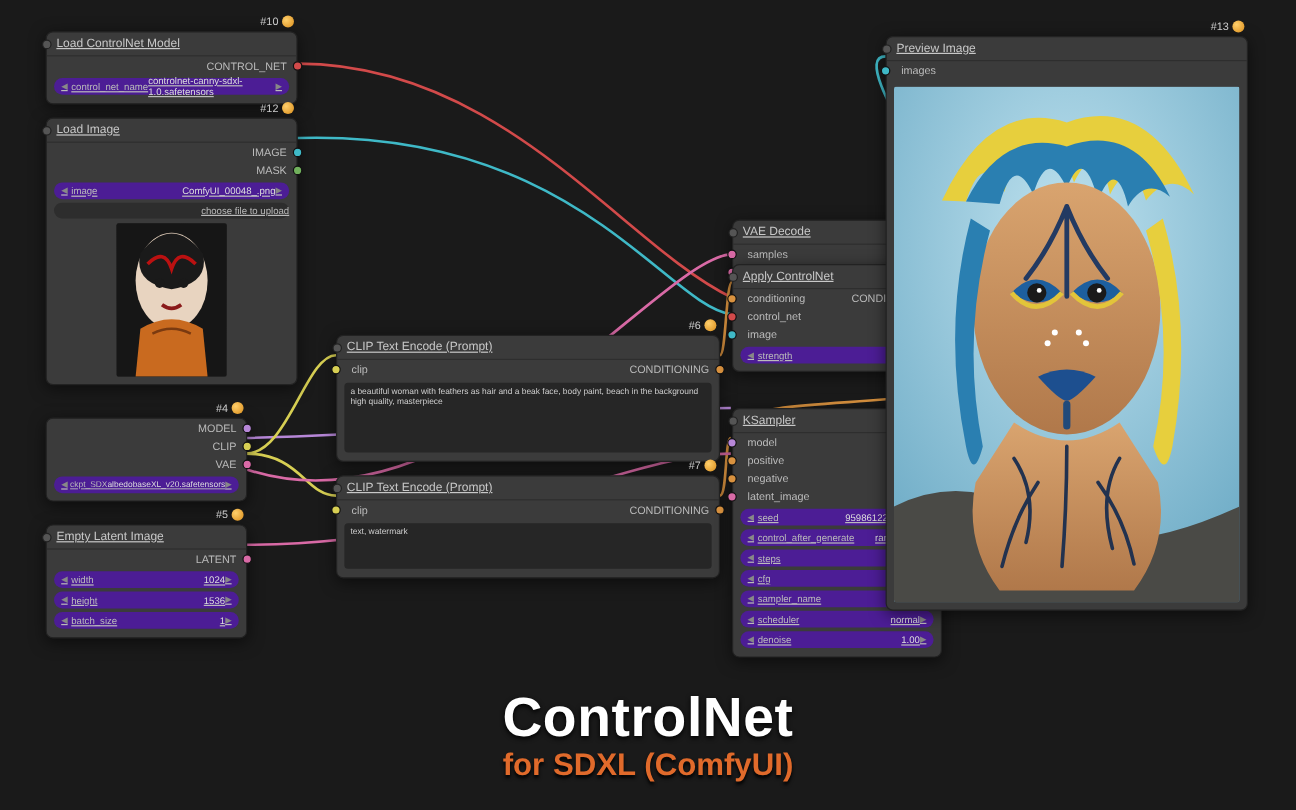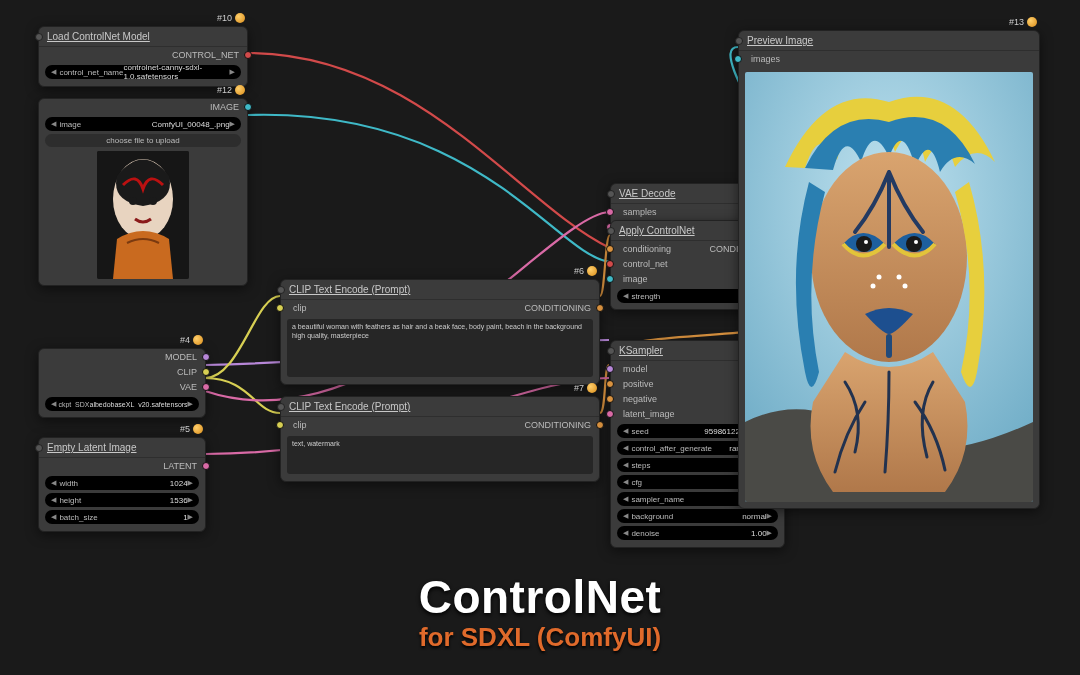--- a/index.html
+++ b/index.html
@@ -53,47 +53,49 @@
   .row.left  { justify-content:flex-start; }
   .port {
     width:8px;height:8px;border-radius:50%;position:absolute;top:50%;transform:translateY(-50%);
     border:1px solid #111;
   }
   .port.out { right:-5px; }
   .port.in  { left:-5px;  }
 
   .widget {
     margin: 3px 6px;
-    background: #000000;
+    background: #4c1d95;
     border-radius: 9px;
     height: 14px;
     display:flex; align-items:center; justify-content:flex-end;
     padding: 0 6px;
     font-size: 8px;
     color:#bbb;
+    text-decoration:underline;
   }
   .widget .arrow { color:#888; font-size:7px; }
   .textarea {
     margin: 4px 6px;
     background: #262626;
     border-radius: 3px;
     padding: 4px 5px;
     font-size: 7px;
     line-height: 1.25;
     color: #ccc;
     white-space: pre-wrap;
   }
   .btn {
     margin:3px 6px;
     background:#2d2d2d;
     border-radius:9px;
-    text-align:center;
+    text-align:right;
     font-size:8px;
     padding:2px 0;
     color:#bbb;
+    text-decoration:underline;
   }
   .thumb {
     margin:4px auto 6px;
     width:92px;height:128px;
     border-radius:2px;
     background: linear-gradient(160deg,#181818 0%,#2b2b2b 100%);
     position:relative; overflow:hidden;
   }
   .thumb svg {width:100%;height:100%;}
 
@@ -171,23 +173,28 @@
     <span class="arrow">▶</span>
   </div>
   <div style="height:4px"></div>
 </div>
 
 <div class="node" style="left:38px;top:98px;width:210px;">
   <div class="badge">
       <span>#12</span>
       <span class="dot"></span>
     </div>
+  <div class="title"><span class="collapse-dot"></span><span>Load Image</span></div>
   <div class="row right">
       <span>IMAGE</span>
       <span class="port out" style="background:#3fb9c7"></span>
+    </div>
+  <div class="row right">
+      <span>MASK</span>
+      <span class="port out" style="background:#71b05c"></span>
     </div>
   <div class="widget">
     <span class="arrow">◀</span>
     <span style="flex:1;text-align:left;padding-left:3px">image</span>
     <span style="color:#ddd">ComfyUI_00048_.png</span>
     <span class="arrow">▶</span>
   </div>
   <div class="btn">choose file to upload</div>
   <div class="thumb">
     <svg viewBox="0 0 92 128">
@@ -382,21 +389,21 @@
       <span class="arrow">▶</span>
     </div>
   <div class="widget">
       <span class="arrow">◀</span>
       <span style="flex:1;text-align:left;padding-left:3px">sampler_name</span>
       <span style="color:#ddd">euler</span>
       <span class="arrow">▶</span>
     </div>
   <div class="widget">
       <span class="arrow">◀</span>
-      <span style="flex:1;text-align:left;padding-left:3px">background</span>
+      <span style="flex:1;text-align:left;padding-left:3px">scheduler</span>
       <span style="color:#ddd">normal</span>
       <span class="arrow">▶</span>
     </div>
   <div class="widget">
       <span class="arrow">◀</span>
       <span style="flex:1;text-align:left;padding-left:3px">denoise</span>
       <span style="color:#ddd">1.00</span>
       <span class="arrow">▶</span>
     </div>
   <div style="height:4px"></div>

